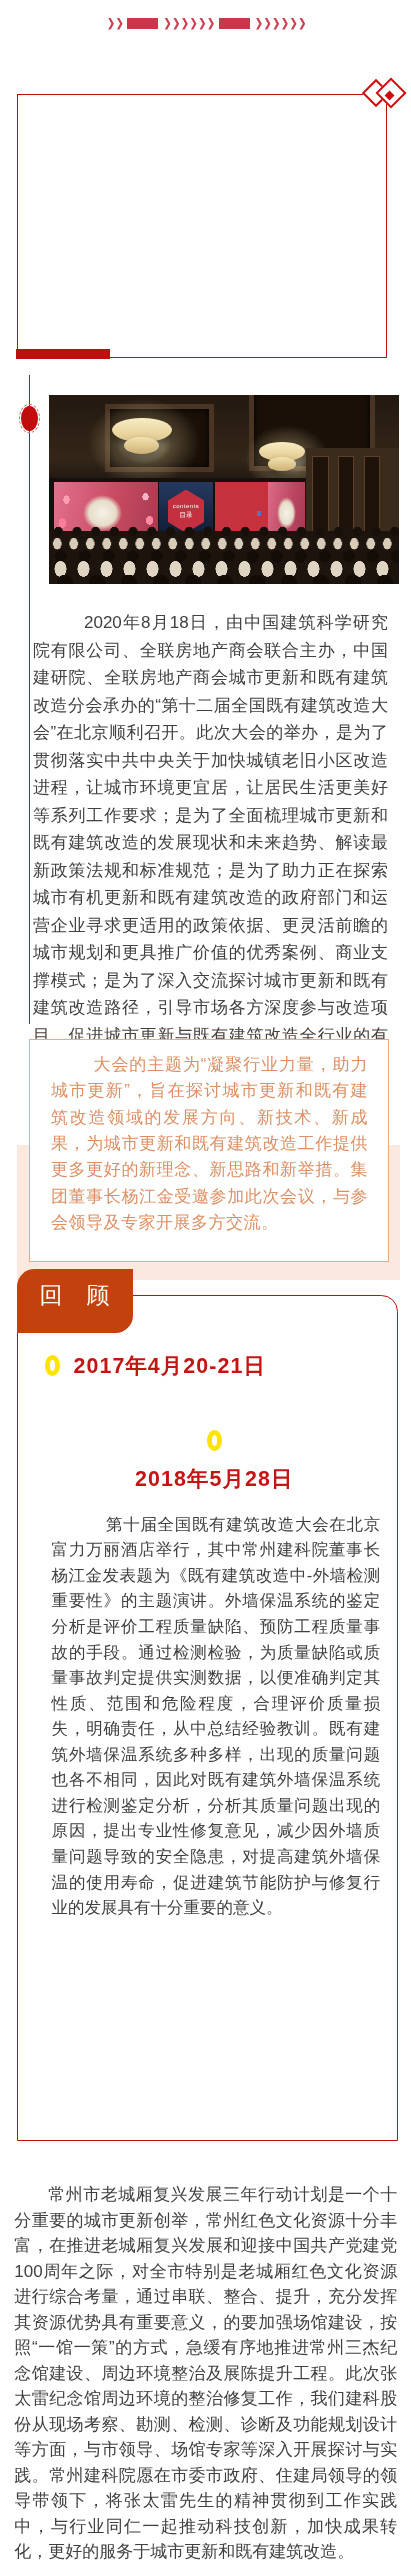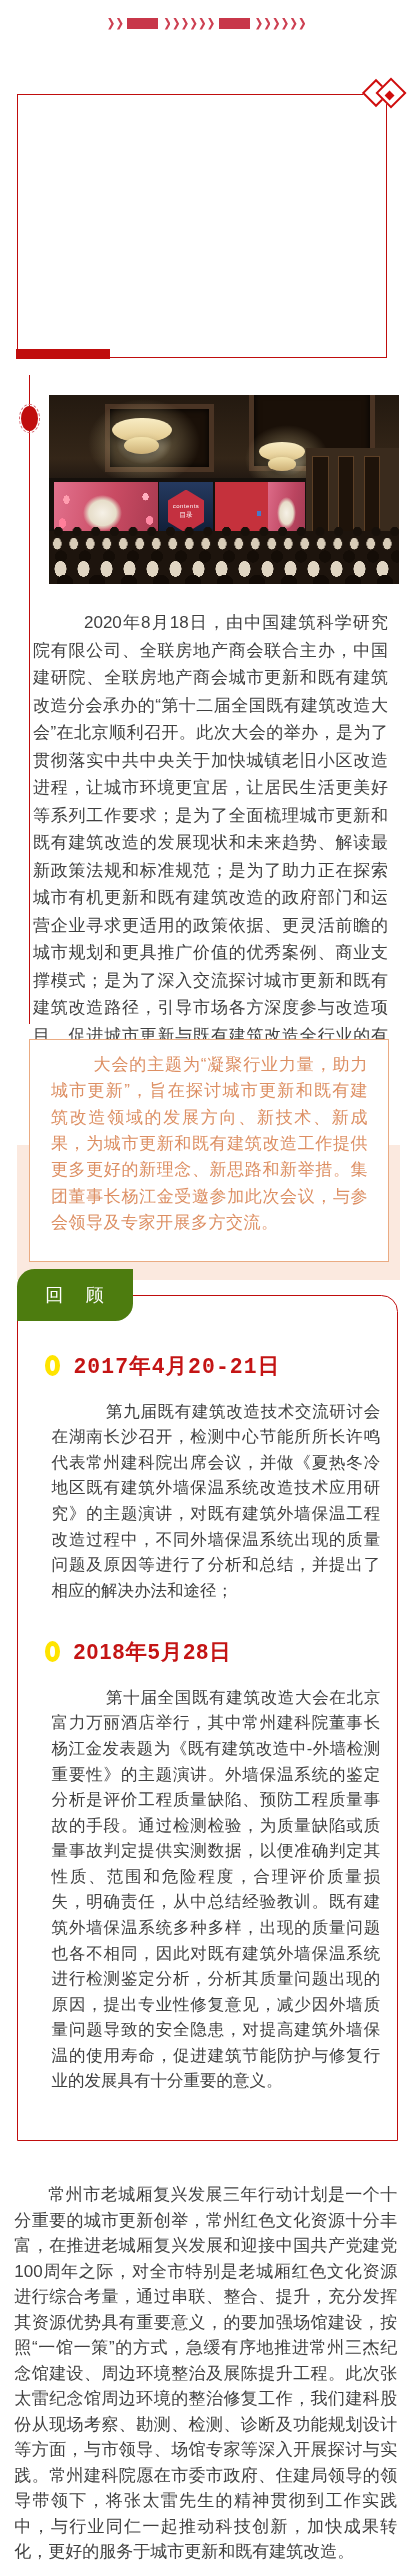--- a/index.html
+++ b/index.html
@@ -81,26 +81,26 @@
 
   
   .pink-offset { position:absolute; left:16.5px; top:1145px; width:383px; height:135px; background:#fbe9df; }
   .quote-box { position:absolute; left:29px; top:1039px; width:360px; border:1.1px solid #eaab82; background:#fff;
                padding:12px 20px 25px 21px; }
   .quote-box p { font-size:17px; line-height:1.55; color:#dd8f63; text-align:justify; text-indent:2.5em; letter-spacing:0.5px; }
 
   
   .review-box { position:absolute; left:16.5px; top:1295px; width:381px; height:846px; border:1.6px solid #c00d0d;
                 border-radius:0 16.5px 0 0; background:#fff; padding:31px 13px 0 27.5px; }
-  .review-tab { position:absolute; left:16.5px; top:1269px; width:116px; height:52px; background:#4d7c0f;
-                border-radius:17.6px 0 17.6px 0; color:#fff; font-size:18px; letter-spacing:8.8px; text-align:center;
+  .review-tab { position:absolute; left:16.5px; top:1269px; width:116px; height:64px; background:#c2410c;
+                border-radius:17.6px 0 17.6px 0; color:#fff; font-size:23px; letter-spacing:8.8px; text-align:center;
                 line-height:52px; text-indent:8.8px; }
   .date-row { display:flex; align-items:center; gap:13px; }
-  .dr1 { margin-top:24px;font-family:Liberation Mono, monospace; }
-  .dr2 { margin-top:34px; }
+  .dr1 { margin-top:24px; }
+  .dr2 { margin-top:50px;flex-direction:column; }
   .ring { width:15.4px; height:21px; border:5px solid #ffe400; border-radius:50%; background:#fff; flex:0 0 auto; }
   .date-text { font-size:21.4px; font-weight:bold; color:#c41414; letter-spacing:1.1px; }
   .rev-para { margin:18.7px 3.3px 0 6.6px; font-size:16.5px; line-height:1.55; color:#404040; text-align:justify; text-indent:3.3em; }
 
   
   .closing { position:absolute; left:14.3px; top:2182px; width:383px; font-size:17px; line-height:1.5; color:#404040;
              text-align:justify; text-indent:2em; }
 </style>
 </head>
 <body>
@@ -197,21 +197,20 @@
   <div class="pink-offset"></div>
   <div class="quote-box">
     <p>大会的主题为“凝聚行业力量，助力城市更新”，旨在探讨城市更新和既有建筑改造领域的发展方向、新技术、新成果，为城市更新和既有建筑改造工作提供更多更好的新理念、新思路和新举措。集团董事长杨江金受邀参加此次会议，与参会领导及专家开展多方交流。</p>
   </div>
 
   <div class="review-box">
     <div class="date-row dr1">
       <span class="ring"></span>
       <span class="date-text">2017年4月20-21日</span>
     </div>
-    <p class="rev-para">第九届既有建筑改造技术交流研讨会在湖南长沙召开，检测中心节能所所长许鸣代表常州建科院出席会议，并做《夏热冬冷地区既有建筑外墙保温系统改造技术应用研究》的主题演讲，对既有建筑外墙保温工程改造过程中，不同外墙保温系统出现的质量问题及原因等进行了分析和总结，并提出了相应的解决办法和途径；</p>
     <div class="date-row dr2">
       <span class="ring"></span>
       <span class="date-text">2018年5月28日</span>
     </div>
     <p class="rev-para">第十届全国既有建筑改造大会在北京富力万丽酒店举行，其中常州建科院董事长杨江金发表题为《既有建筑改造中-外墙检测重要性》的主题演讲。外墙保温系统的鉴定分析是评价工程质量缺陷、预防工程质量事故的手段。通过检测检验，为质量缺陷或质量事故判定提供实测数据，以便准确判定其性质、范围和危险程度，合理评价质量损失，明确责任，从中总结经验教训。既有建筑外墙保温系统多种多样，出现的质量问题也各不相同，因此对既有建筑外墙保温系统进行检测鉴定分析，分析其质量问题出现的原因，提出专业性修复意见，减少因外墙质量问题导致的安全隐患，对提高建筑外墙保温的使用寿命，促进建筑节能防护与修复行业的发展具有十分重要的意义。</p>
   </div>
   <div class="review-tab">回 顾</div>
 
   <p class="closing">常州市老城厢复兴发展三年行动计划是一个十分重要的城市更新创举，常州红色文化资源十分丰富，在推进老城厢复兴发展和迎接中国共产党建党100周年之际，对全市特别是老城厢红色文化资源进行综合考量，通过串联、整合、提升，充分发挥其资源优势具有重要意义，的要加强场馆建设，按照“一馆一策”的方式，急缓有序地推进常州三杰纪念馆建设、周边环境整治及展陈提升工程。此次张太雷纪念馆周边环境的整治修复工作，我们建科股份从现场考察、勘测、检测、诊断及功能规划设计等方面，与市领导、场馆专家等深入开展探讨与实践。常州建科院愿在市委市政府、住建局领导的领导带领下，将张太雷先生的精神贯彻到工作实践中，与行业同仁一起推动科技创新，加快成果转化，更好的服务于城市更新和既有建筑改造。</p>
 

